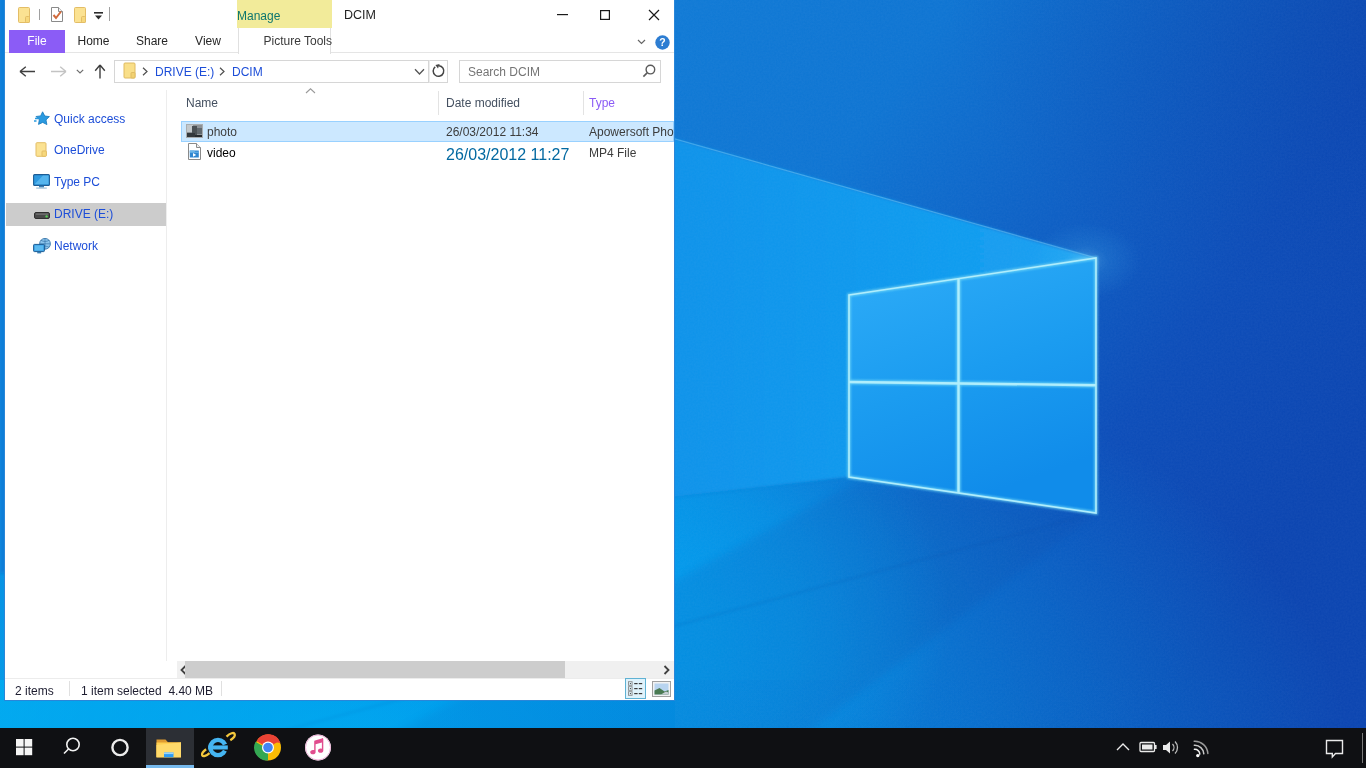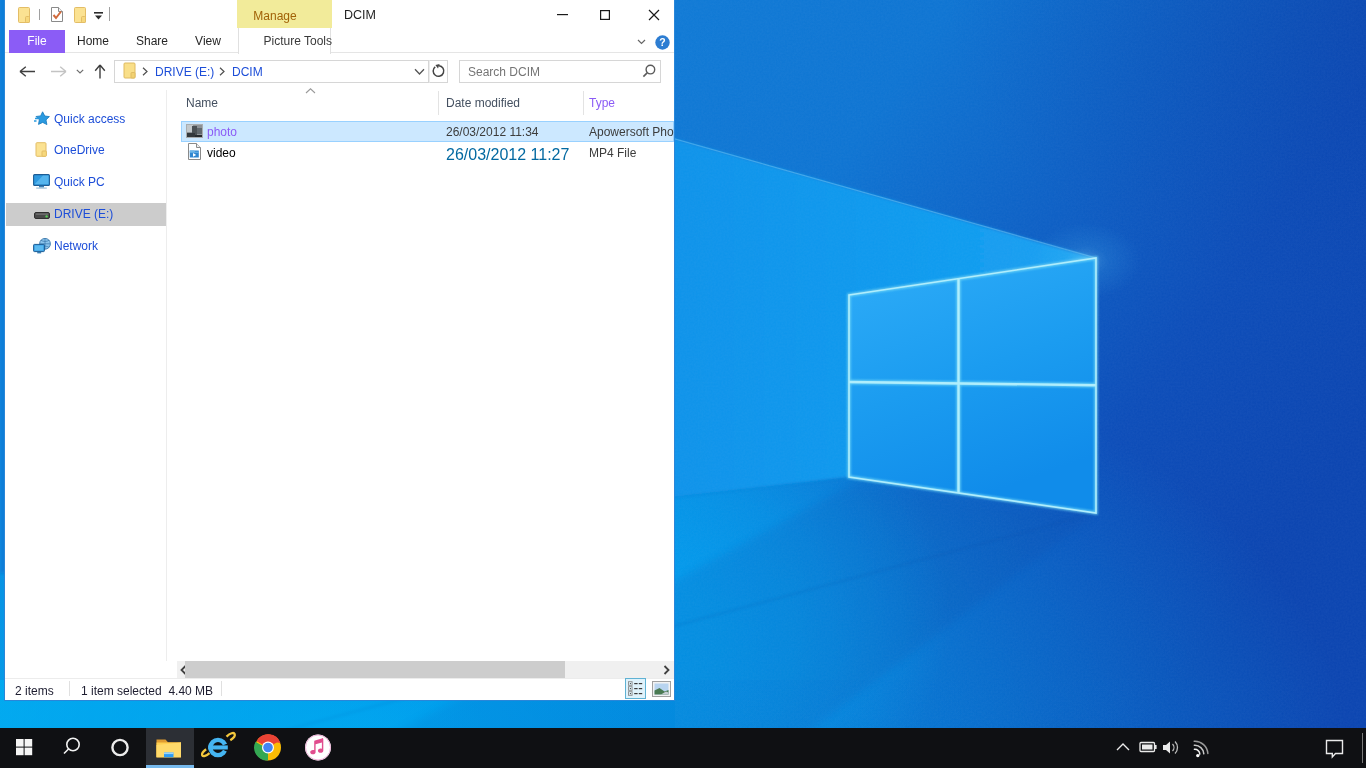--- a/index.html
+++ b/index.html
@@ -133,24 +133,24 @@
       <rect width="11" height="1.2" fill="#1a1a1a"></rect>
     </svg>
 <svg class="abs" style="left:595px;top:10px" width="10" height="10" viewBox="0 0 10 10">
       <rect x="0.6" y="0.6" width="8.8" height="8.8" fill="none" stroke="#1a1a1a" stroke-width="1.2"></rect>
     </svg>
 <svg class="abs" style="left:643px;top:9px" width="12" height="12" viewBox="0 0 12 12">
       <path d="M1 1 L11 11 M11 1 L1 11" stroke="#1a1a1a" stroke-width="1.2"></path>
     </svg>
 <div class="abs" style="left:0;top:30px;width:669px;height:23px;background:#fff;border-bottom:1px solid #e5e5e5"></div>
 <div class="abs" style="left:232px;top:0;width:95px;height:28px;background:#f2eb9a"></div>
-<div class="abs" style="left:232px;top:9px;width:76px;text-align:center;font-size:12px;color:#a16207">Manage</div>
+<div class="abs" style="left:232px;top:9px;width:76px;text-align:left;font-size:12px;color:#0f766e">Manage</div>
 <div class="abs" style="left:233px;top:28px;width:93px;height:26px;background:#fff;border-left:1px solid #e0e0e0;border-right:1px solid #e0e0e0"></div>
 <div class="abs" style="left:4px;top:30px;width:56px;height:23px;background:#8b5cf6;color:#fff;font-size:12px;text-align:center;line-height:23px">File</div>
-<div class="abs" style="left:72px;top:30px;width:33px;font-size:12px;color:#262626;text-align:left;line-height:23px">Home</div>
+<div class="abs" style="left:72px;top:30px;width:33px;font-size:12px;color:#262626;text-align:center;line-height:23px">Home</div>
 <div class="abs" style="left:131px;top:30px;width:33px;font-size:12px;color:#262626;text-align:left;line-height:23px">Share</div>
 <div class="abs" style="left:189px;top:30px;width:28px;font-size:12px;color:#262626;text-align:center;line-height:23px">View</div>
 <div class="abs" style="left:233px;top:30px;width:94px;font-size:12px;color:#3a3a3a;text-align:right;line-height:23px">Picture Tools</div>
 <svg class="abs" style="left:632px;top:39px" width="9" height="6" viewBox="0 0 9 6">
       <path d="M1 1 L4.5 4.5 L8 1" fill="none" stroke="#666" stroke-width="1.2"></path>
     </svg>
 <svg class="abs" style="left:650px;top:35px" width="15" height="15" viewBox="0 0 15 15">
   <circle cx="7.5" cy="7.5" r="7.2" fill="#2d7dd2"></circle>
   <text x="7.5" y="11.2" font-size="10.5" font-family="Liberation Sans" font-weight="bold" fill="#fff" text-anchor="middle">?</text>
 </svg>
@@ -214,21 +214,21 @@
   <rect x="7" y="9" width="4.4" height="5.3" rx="0.8" fill="#f7d87c" stroke="#e3bd66" stroke-width="1"></rect>
 </svg>
 <div class="abs t12" style="left:49px;top:143px">OneDrive</div>
 
 <svg class="abs" style="left:28px;top:174px" width="17" height="15" viewBox="0 0 17 15">
   <rect x="0.6" y="0.6" width="15.8" height="10.8" rx="1" fill="#2e99e0" stroke="#1d5c94" stroke-width="1.1"></rect>
   <path d="M1.6 10.2 L10 1.6 h5.5 v8.6 z" fill="#5cbaf0" opacity="0.85"></path>
   <rect x="6" y="11.8" width="5" height="1.7" fill="#3a7fb4"></rect>
   <rect x="3.2" y="13.5" width="10.6" height="1.2" fill="#9fc0d8"></rect>
 </svg>
-<div class="abs t12" style="left:49px;top:175px">Quick PC</div>
+<div class="abs t12" style="left:49px;top:175px">Type PC</div>
 
 <div class="abs" style="left:1px;top:203px;width:160px;height:23px;background:#cccccc"></div>
 <svg class="abs" style="left:29px;top:212px" width="16" height="7" viewBox="0 0 16 7">
   <rect x="0.5" y="0.5" width="15" height="6" rx="1.5" fill="#4a4a4a" stroke="#303030"></rect>
   <rect x="1.5" y="1.3" width="13" height="1.6" rx="0.8" fill="#6a6a6a"></rect>
   <circle cx="12.6" cy="4.4" r="1.2" fill="#58d058"></circle>
 </svg>
 <div class="abs t12" style="left:49px;top:207px">DRIVE (E:)</div>
 
 <svg class="abs" style="left:28px;top:238px" width="18" height="16" viewBox="0 0 18 16">
@@ -252,21 +252,21 @@
 <div class="abs" style="left:176px;top:121px;width:493px;height:21px;background:#cce8ff;border:1px solid #99d1ff"></div>
 <svg class="abs" style="left:181px;top:124px" width="17" height="14" viewBox="0 0 17 14">
   <rect x="0" y="0" width="17" height="14" fill="#a9adb0"></rect>
   <rect x="1" y="1" width="15" height="12" fill="#8d9296"></rect>
   <rect x="1" y="1" width="6" height="7" fill="#c2c8cc"></rect>
   <rect x="6" y="2" width="5" height="9" fill="#4a5054"></rect>
   <rect x="11" y="4" width="5" height="6" fill="#61686d"></rect>
   <rect x="1" y="9" width="8" height="4" fill="#33383c"></rect>
   <rect x="9" y="11" width="7" height="2" fill="#272b2e"></rect>
 </svg>
-<div class="abs" style="left:202px;top:125px;font-size:12px;color:#8b5cf6">photo</div>
+<div class="abs" style="left:202px;top:125px;font-size:12px;color:#404040">photo</div>
 <div class="abs" style="left:441px;top:125px;font-size:12px;color:#3c3c3c">26/03/2012 11:34</div>
 <div class="abs" style="left:584px;top:125px;width:85px;height:15px;overflow:hidden;white-space:nowrap;font-size:12px;color:#3c3c3c">Apowersoft Photo</div>
 
 <svg class="abs" style="left:183px;top:143px" width="13" height="17" viewBox="0 0 13 17">
   <path d="M0.5 0.5 h8 l4 4 v12 h-12 z" fill="#fff" stroke="#8a8a8a" stroke-width="1"></path>
   <path d="M8.5 0.5 v4 h4" fill="#eee" stroke="#8a8a8a" stroke-width="1"></path>
   <rect x="1.8" y="7.5" width="9" height="7" fill="#2f86d0"></rect>
   <path d="M1.8 7.5 h4 l1.5 1.2 h3.5 v1 h-9 z" fill="#6db5e8"></path>
   <path d="M5 10 l3.2 1.9 L5 13.8 z" fill="#fff"></path>
 </svg>

